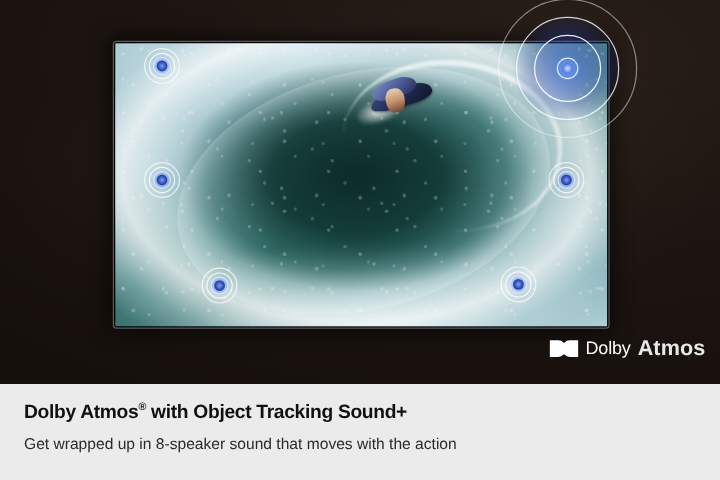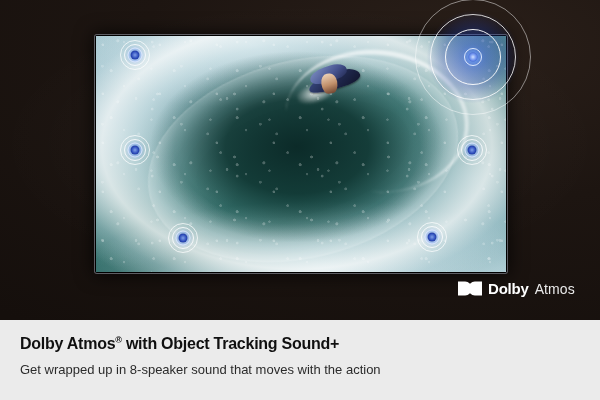--- a/index.html
+++ b/index.html
@@ -145,22 +145,22 @@
     background:radial-gradient(circle, rgba(56,92,220,.62) 0%, rgba(34,62,170,.30) 46%, rgba(20,40,120,0) 72%);
     pointer-events:none;
   }
 
   
   .dolby{
     position:absolute;left:458px;top:281px;
     display:flex;align-items:center;gap:6px;
   }
   .dolby-mark{display:block;}
-  .dolby-word{font-size:15px;font-weight:700;color:#fff;letter-spacing:-.2px;line-height:1;}
-  .dolby-sub{font-size:14px;font-weight:400;color:#e9e9e9;letter-spacing:.1px;line-height:1;}
+  .dolby-word{font-size:15px;font-weight:400;color:#fff;letter-spacing:-.2px;line-height:1;}
+  .dolby-sub{font-size:18px;font-weight:700;color:#e9e9e9;letter-spacing:.1px;line-height:1;}
 
   
   .caption{
     position:absolute;left:0;top:320px;width:480px;height:80px;
     background:#ebebeb;
     padding:14px 20px 0 20px;box-sizing:border-box;
   }
   .cap-title{
     font-size:16px;font-weight:700;color:#101010;
     letter-spacing:-.25px;line-height:1.2;margin:0;

